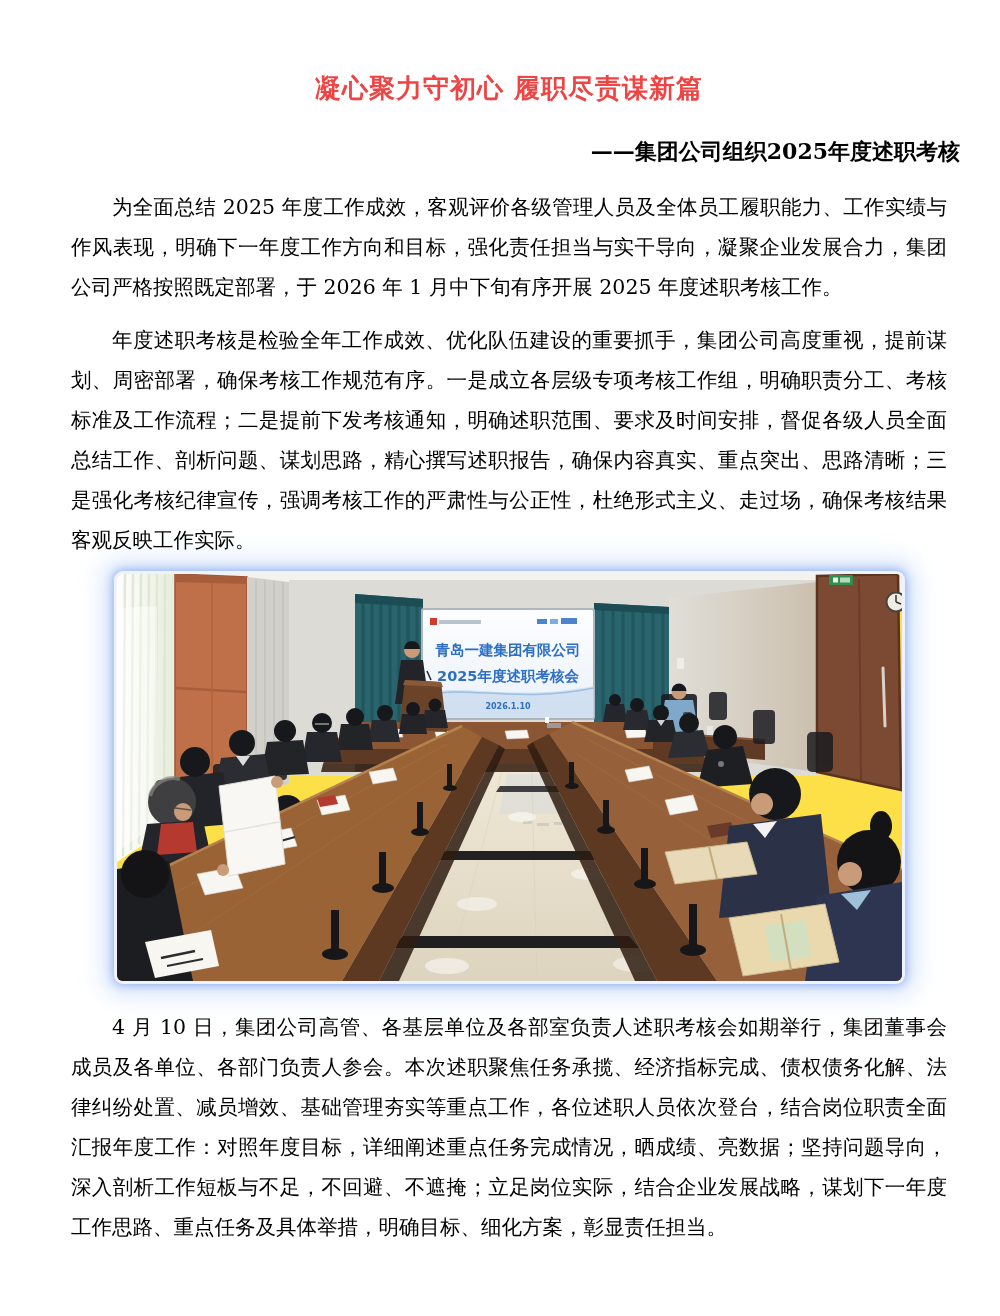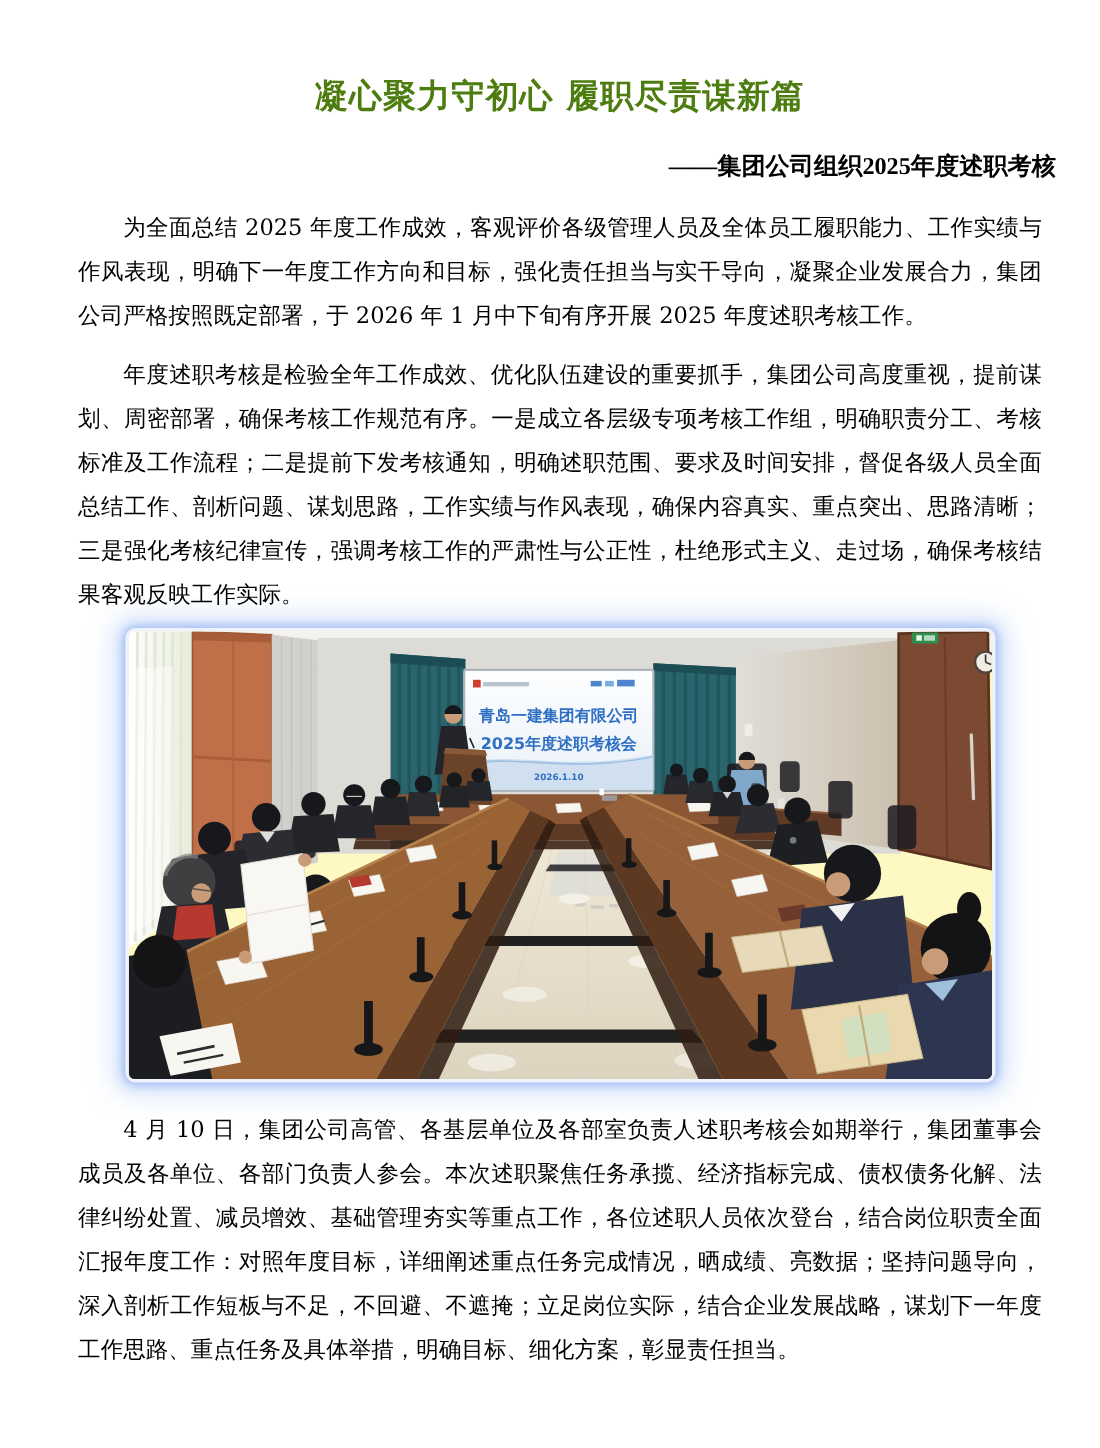--- a/index.html
+++ b/index.html
@@ -3,52 +3,52 @@
 <meta charset="utf-8">
 <style>
   html,body { margin:0; padding:0; background:#ffffff; }
   .page {
     position:relative; width:1000px; height:1316px; background:#ffffff;
     box-sizing:border-box; padding:70px 40px 0 58px; overflow:hidden;
     font-family:"DejaVu Serif","Liberation Serif",serif; color:#000;
   }
   .doc-title {
     margin:0; font-family:"DejaVu Sans","Liberation Sans",sans-serif;
-    font-weight:bold; font-size:30px; line-height:36px; text-align:center;
-    letter-spacing:1px; color:#4d7c0f;
+    font-weight:bold; font-size:26px; line-height:36px; text-align:center;
+    letter-spacing:1px; color:#ef4444;
   }
   .doc-subtitle {
     margin:30px 0 0; font-size:22px; line-height:30px; font-weight:bold;
-    text-align:right; color:#000;font-family:Liberation Serif, serif;
+    text-align:right; color:#000;
   }
   .body-text { margin-top:21px; font-size:20.5px; line-height:40px;
     text-align:justify; }
   .para { margin:13px; text-indent:2em; }
   .photo-figure {
     width:785px; height:407px; margin:14px auto 26px; border-radius:6px;
-    background:#fef9c3; overflow:hidden;
+    background:#fde047; overflow:hidden;
     box-shadow: 0 0 0 3px #eef3ff,
                 0 0 10px 4px rgba(132,166,238,.85),
                 0 0 24px 13px rgba(150,185,245,.40);
   }
   .photo-figure svg { display:block; width:785px; height:407px; }
   .slide-text { font-family:"DejaVu Sans","Liberation Sans",sans-serif; font-weight:bold; }
 </style>
 </head>
 <body>
 
 <div class="page">
 
   <h1 class="doc-title">凝心聚力守初心  履职尽责谋新篇</h1>
 
   <p class="doc-subtitle">——集团公司组织2025年度述职考核</p>
 
   <div class="body-text">
     <p class="para">为全面总结 2025 年度工作成效，客观评价各级管理人员及全体员工履职能力、工作实绩与作风表现，明确下一年度工作方向和目标，强化责任担当与实干导向，凝聚企业发展合力，集团公司严格按照既定部署，于 2026 年 1 月中下旬有序开展 2025 年度述职考核工作。</p>
-    <p class="para">年度述职考核是检验全年工作成效、优化队伍建设的重要抓手，集团公司高度重视，提前谋划、周密部署，确保考核工作规范有序。一是成立各层级专项考核工作组，明确职责分工、考核标准及工作流程；二是提前下发考核通知，明确述职范围、要求及时间安排，督促各级人员全面总结工作、剖析问题、谋划思路，工作实绩与作风表现，确保内容真实、重点突出、思路清晰；三是强化考核纪律宣传，强调考核工作的严肃性与公正性，杜绝形式主义、走过场，确保考核结果客观反映工作实际。</p>
+    <p class="para">年度述职考核是检验全年工作成效、优化队伍建设的重要抓手，集团公司高度重视，提前谋划、周密部署，确保考核工作规范有序。一是成立各层级专项考核工作组，明确职责分工、考核标准及工作流程；二是提前下发考核通知，明确述职范围、要求及时间安排，督促各级人员全面总结工作、剖析问题、谋划思路，精心撰写述职报告，确保内容真实、重点突出、思路清晰；三是强化考核纪律宣传，强调考核工作的严肃性与公正性，杜绝形式主义、走过场，确保考核结果客观反映工作实际。</p>
 
     <figure class="photo-figure">
       <svg viewBox="0 0 785 407" preserveAspectRatio="none">
         <defs>
           <linearGradient id="gWin" x1="0" y1="0" x2="1" y2="0">
             <stop offset="0" stop-color="#ffffff"></stop>
               <stop offset="1" stop-color="#e6ecda"></stop>
           </linearGradient>
           <linearGradient id="gScr" x1="0" y1="0" x2="0" y2="1">
             <stop offset="0" stop-color="#fdfeff"></stop>

